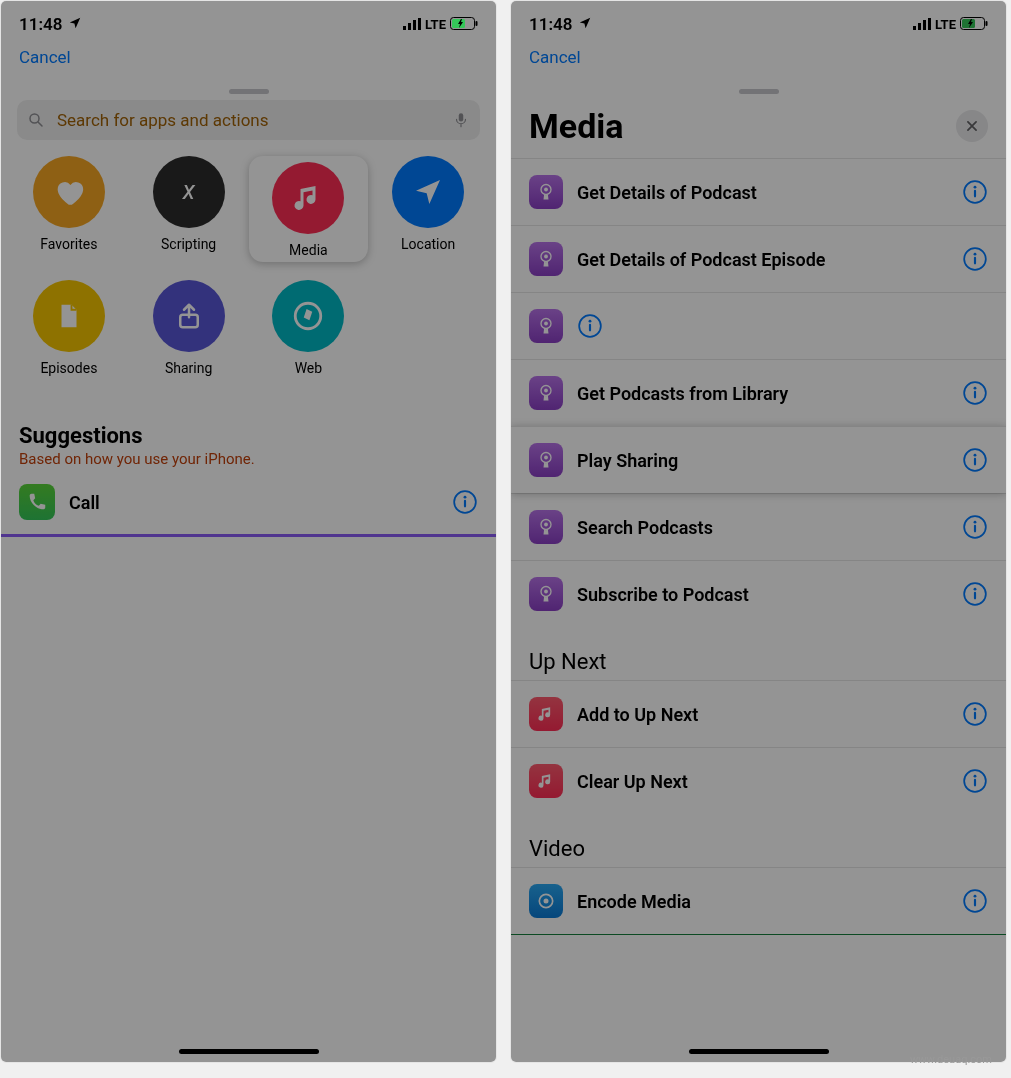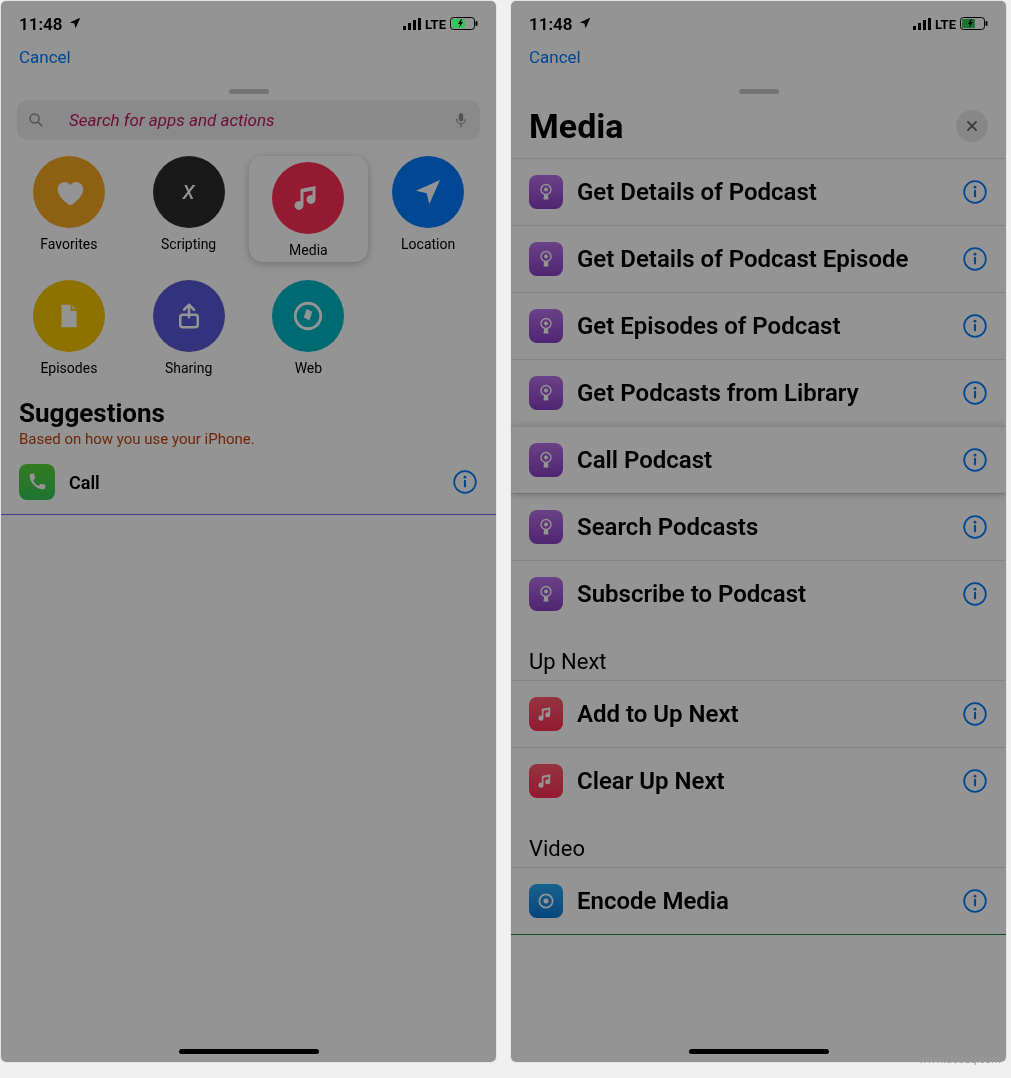--- a/index.html
+++ b/index.html
@@ -13,61 +13,61 @@
   .status-right { display:flex; align-items:center; gap:4px; }
 
   
   .nav-row { height: 36px; padding: 0 18px; display:flex; justify-content:space-between; align-items:flex-start; color:#007aff; font-size:17px; position:relative; z-index:1; }
 
   
   .sheet { position:absolute; left:0; right:0; top:80px; bottom:0; background:#fff; border-top-left-radius:14px; border-top-right-radius:14px; z-index:3; overflow:hidden; }
   .grabber { width:40px; height:5px; background:#c7c7cc; border-radius:3px; margin:8px auto 6px; }
 
   
-  .search { margin: 0 16px 14px; height:40px; background:#eee; border-radius:10px; display:flex; align-items:center; padding:0 10px; color:#be185d; gap:24px;font-style:italic; }
+  .search { margin: 0 16px 14px; height:40px; background:#eee; border-radius:10px; display:flex; align-items:center; padding:0 10px; color:#a16207; gap:12px; }
   .search .mag { width:18px; height:18px; }
   .search span { flex:1; font-size:17px; }
   .search .mic { width:18px; height:18px; }
 
   
   .cat-grid { display:grid; grid-template-columns: repeat(4,1fr); padding: 2px 8px 12px; row-gap:18px; position:relative; }
   .cat { display:flex; flex-direction:column; align-items:center; gap:8px; position:relative; z-index:4; }
   .cat-circle { width:72px; height:72px; border-radius:50%; display:flex; align-items:center; justify-content:center; }
   .cat-label { font-size:14px; color:#000; }
   .cat.highlight { background:#fff; border-radius:14px; padding:6px 6px 4px; box-shadow:0 2px 8px rgba(0,0,0,0.25); z-index:20; }
 
   
   .sugg-head { padding: 10px 18px 2px; }
-  .sugg-head h2 { font-size:26px; font-weight:700; }
+  .sugg-head h2 { font-size:22px; font-weight:700;margin-top:25px; }
   .sugg-head p { font-size:15px; color:#c2410c; margin-top:2px; }
-  .sugg-row { display:flex; align-items:center; padding:14px 18px; border-bottom:1px solid #8b5cf6; }
+  .sugg-row { display:flex; align-items:center; padding:14px 18px; border-bottom:3px solid #8b5cf6; }
   .app-icon { width:36px; height:36px; border-radius:8px; display:flex; align-items:center; justify-content:center; margin-right:14px; }
   .sugg-row .label { flex:1; font-size:18px; font-weight:600; }
   .info-btn { width:26px; height:26px; }
 
   
   .media-header { display:flex; align-items:center; justify-content:space-between; padding: 6px 18px 12px; }
   .media-header h1 { font-size:34px; font-weight:700; }
   .close-circle { width:32px; height:32px; border-radius:50%; background:#e9e9eb; display:flex; align-items:center; justify-content:center; }
 
   .section-title { font-size:22px; font-weight:400; padding: 22px 18px 6px; }
 
   .action-row { display:flex; align-items:center; padding: 16px 18px; border-top:1px solid #e5e5e5; position:relative; }
   .action-row:first-of-type { border-top:1px solid #e5e5e5; }
   .action-row .app-icon { width:34px; height:34px; }
-  .action-row .label { flex:1; font-size:24px; font-weight:600; }
+  .action-row .label { flex:1; font-size:18px; font-weight:600; }
 
   .action-row.highlight { background:#fff; z-index:60; box-shadow:0 1px 8px rgba(0,0,0,0.25); }
 
   
   .dim-overlay { position:absolute; inset:0; background:rgba(0,0,0,0.42); z-index:50; pointer-events:none; }
 
   .home-indicator { position:absolute; bottom:8px; left:50%; transform:translateX(-50%); width:140px; height:5px; background:#000; border-radius:3px; z-index:70; }
 
-  .watermark { position:absolute; bottom:12px; right:10px; font-size:11px; color:#999; z-index:80; }
+  .watermark { position:absolute; bottom:12px; right:19px; font-size:11px; color:#999; z-index:80; }
 
   
   .c-apps { background:#15153a; }
   .c-fav  { background:#f5a623; }
   .c-script{ background:#2b2b2b; }
   .c-media{ background:#ff2d55; }
   .c-loc  { background:#007aff; }
   .c-docs { background:#f5c400; }
   .c-share{ background:#5856d6; }
   .c-web  { background:#00b8c4; }
@@ -297,21 +297,20 @@
           </svg>
     </div>
     <div class="action-row">
       <div class="app-icon podcast-icon">
             <svg width="20" height="20" viewBox="0 0 24 24">
               <circle cx="12" cy="9" r="6" fill="none" stroke="#fff" stroke-width="1.6"></circle>
               <circle cx="12" cy="9" r="2.3" fill="#fff"></circle>
               <path d="M10 13c0 4 4 4 4 0l1 8h-6z" fill="#fff"></path>
             </svg>
           </div>
-      <span class="label">Get Episodes of Podcast</span>
       <svg class="info-btn" viewBox="0 0 24 24">
             <circle cx="12" cy="12" r="10" fill="none" stroke="#007aff" stroke-width="1.6"></circle>
             <circle cx="12" cy="7.5" r="1.3" fill="#007aff"></circle>
             <rect x="11" y="10" width="2" height="7" rx="1" fill="#007aff"></rect>
           </svg>
     </div>
     <div class="action-row">
       <div class="app-icon podcast-icon">
             <svg width="20" height="20" viewBox="0 0 24 24">
               <circle cx="12" cy="9" r="6" fill="none" stroke="#fff" stroke-width="1.6"></circle>
@@ -327,21 +326,21 @@
           </svg>
     </div>
     <div class="action-row highlight">
       <div class="app-icon podcast-icon">
             <svg width="20" height="20" viewBox="0 0 24 24">
               <circle cx="12" cy="9" r="6" fill="none" stroke="#fff" stroke-width="1.6"></circle>
               <circle cx="12" cy="9" r="2.3" fill="#fff"></circle>
               <path d="M10 13c0 4 4 4 4 0l1 8h-6z" fill="#fff"></path>
             </svg>
           </div>
-      <span class="label">Call Podcast</span>
+      <span class="label">Play Sharing</span>
       <svg class="info-btn" viewBox="0 0 24 24">
             <circle cx="12" cy="12" r="10" fill="none" stroke="#007aff" stroke-width="1.6"></circle>
             <circle cx="12" cy="7.5" r="1.3" fill="#007aff"></circle>
             <rect x="11" y="10" width="2" height="7" rx="1" fill="#007aff"></rect>
           </svg>
     </div>
     <div class="action-row">
       <div class="app-icon podcast-icon">
             <svg width="20" height="20" viewBox="0 0 24 24">
               <circle cx="12" cy="9" r="6" fill="none" stroke="#fff" stroke-width="1.6"></circle>

